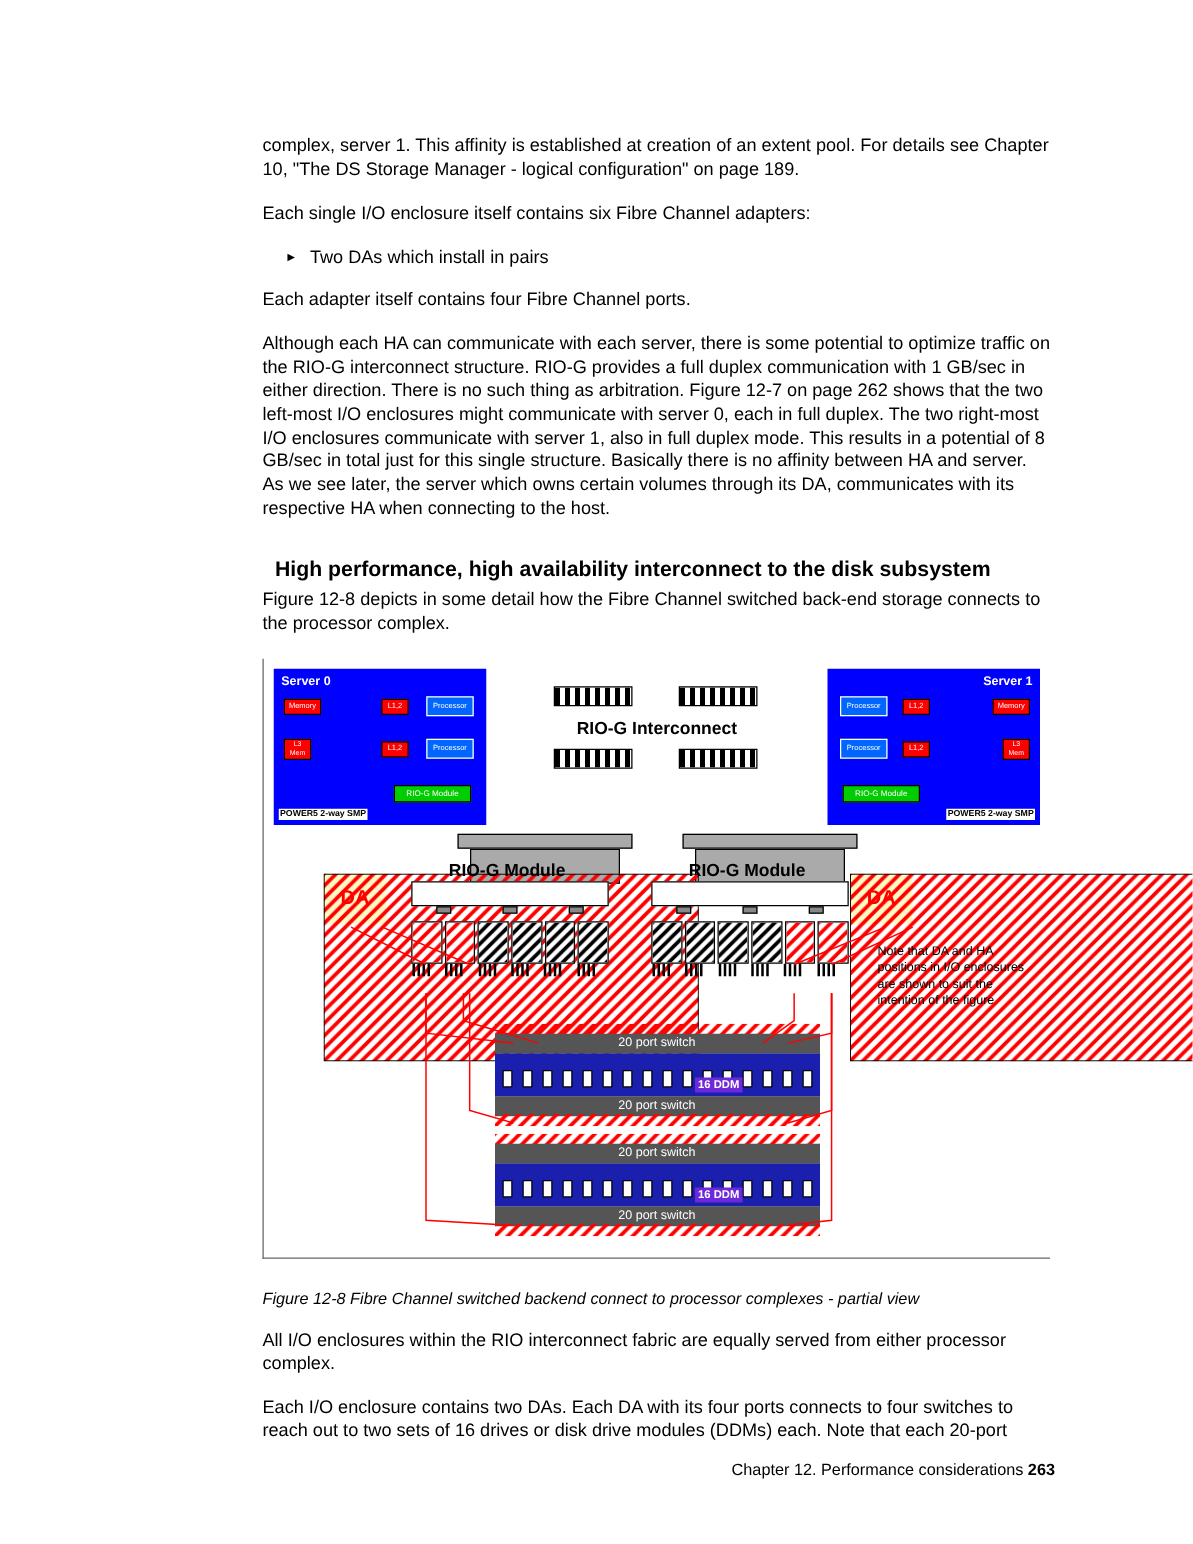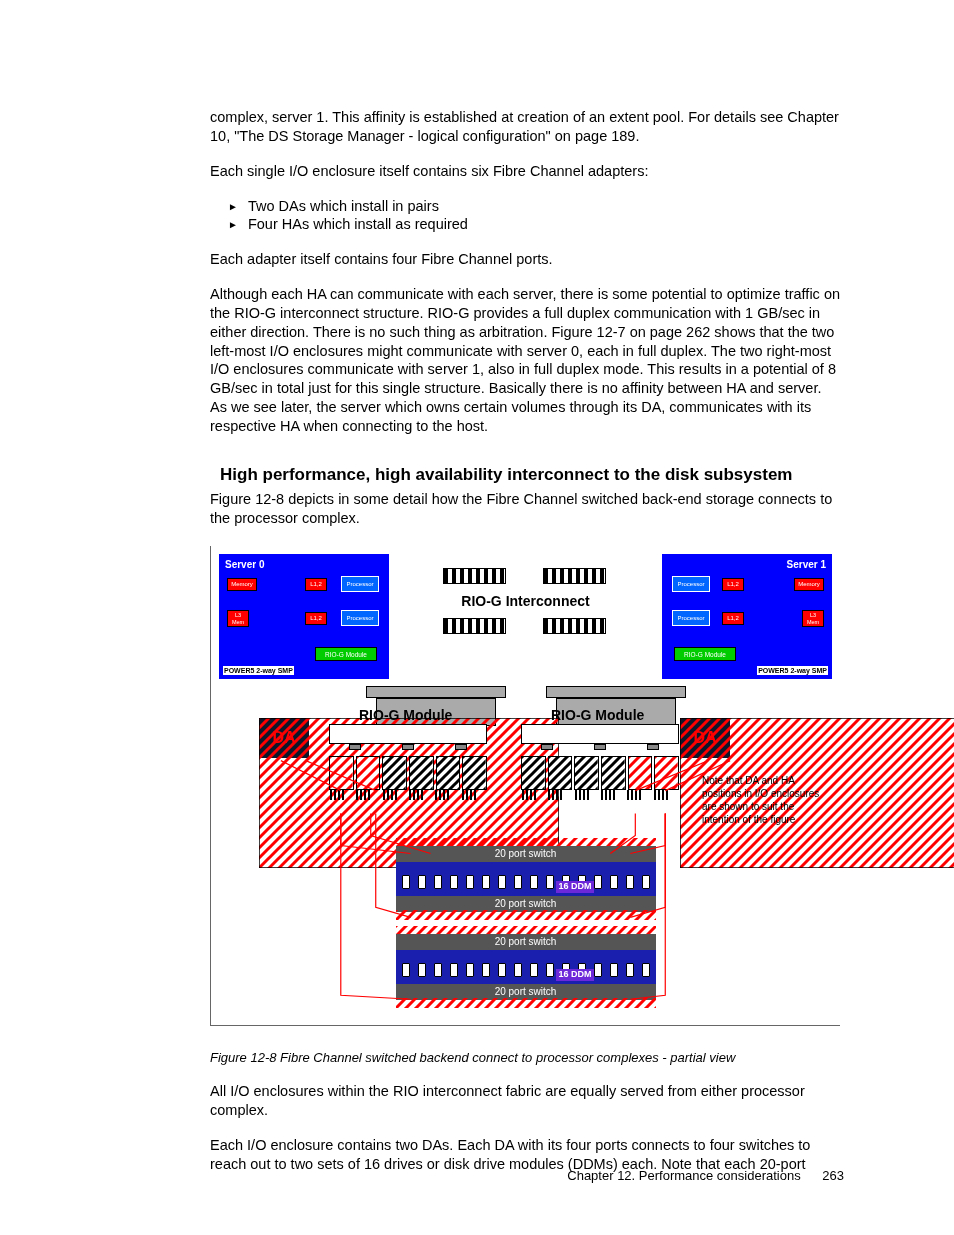--- a/index.html
+++ b/index.html
@@ -19,21 +19,21 @@
   ul.bullets { list-style: none; margin: 0 0 16px 18px; }
   ul.bullets li::before { content: "►"; font-size: 10px; margin-right: 10px; vertical-align: 1px; }
   h3.section-heading { font-size: 17px; font-weight: bold; margin: 28px 0 4px 10px; }
   .figure-wrap { margin: 18px 0 16px 0; }
   .figure-caption { font-style: italic; font-size: 13px; margin-bottom: 16px; margin-top: 24px; }
   .page-footer {
     position: absolute;
     bottom: 50px; right: 110px;
     font-size: 13px;
   }
-  .page-footer .num { font-weight: normal; margin-left: 18px; }
+  .page-footer .num { font-weight: bold; }
 
   
   .figure {
     width: 630px; height: 480px;
     border-left: 1px solid #666; border-bottom: 1px solid #666;
     position: relative;
     background: #fff;
   }
   .server-box {
     position: absolute; top: 8px; width: 170px; height: 125px;
@@ -55,21 +55,21 @@
   .riog-chip { position: absolute; background: #00cc00; color:#fff; font-size:6.5px; text-align:center; width: 62px; height: 14px; line-height: 13px; border:1px solid #000; }
   .server-box.left .riog-chip { bottom: 18px; right: 12px; }
   .server-box.right .riog-chip { bottom: 18px; left: 12px; }
 
   .interconnect-title {
     position: absolute; top: 46px; left: 50%; transform: translateX(-50%);
     font-size: 14px; font-weight: bold;
   }
   .io-bar { position: absolute; width: 63px; height: 16px; border: 1.5px solid #000; background:#fff; }
 
-  .da-box { position: absolute; width: 50px; height: 40px; background:#0f172a;text-decoration:underline; }
+  .da-box { position: absolute; width: 50px; height: 40px; background:#fef9c3;text-decoration:underline; }
   .da-box svg { position:absolute; inset:0; }
   .da-text { position:absolute; top:10px; width:100%; text-align:center; font-weight:bold; color:#ff0000; font-size: 16px; }
 
   .riog-module-lbl { position: absolute; font-size: 14px; font-weight: bold; }
   .io-enclosure { position: absolute; width: 158px; height: 90px; }
   .io-enclosure .shelf { width:100%; height: 20px; background:#fff; border:1.5px solid #000; }
   .io-enclosure .ports { width:100%; height: 6px; display:flex; justify-content:space-around; }
   .io-enclosure .ports span { width:12px; height:6px; background:#888; border:1px solid #000; }
   .io-enclosure .slots { display:flex; gap:2px; height:34px; margin-top:6px; }
   .io-enclosure .slot { flex:1; background:#fff; border:1.5px solid #000; }
@@ -96,21 +96,20 @@
   svg.wires { position:absolute; inset:0; pointer-events:none; }
 </style>
 </head>
 <body>
 
 <div class="content">
   <p>complex, server 1. This affinity is established at creation of an extent pool. For details see Chapter 10, "The DS Storage Manager - logical configuration" on page 189.</p>
   <p>Each single I/O enclosure itself contains six Fibre Channel adapters:</p>
   <ul class="bullets">
     <li>Two DAs which install in pairs</li>
-    <li>Four HAs which install as required</li>
   </ul>
   <p>Each adapter itself contains four Fibre Channel ports.</p>
   <p>Although each HA can communicate with each server, there is some potential to optimize traffic on the RIO-G interconnect structure. RIO-G provides a full duplex communication with 1 GB/sec in either direction. There is no such thing as arbitration. Figure 12-7 on page 262 shows that the two left-most I/O enclosures might communicate with server 0, each in full duplex. The two right-most I/O enclosures communicate with server 1, also in full duplex mode. This results in a potential of 8 GB/sec in total just for this single structure. Basically there is no affinity between HA and server. As we see later, the server which owns certain volumes through its DA, communicates with its respective HA when connecting to the host.</p>
 
   <h3 class="section-heading">High performance, high availability interconnect to the disk subsystem</h3>
   <p>Figure 12-8 depicts in some detail how the Fibre Channel switched back-end storage connects to the processor complex.</p>
 
   <div class="figure-wrap">
     <div class="figure">
 

